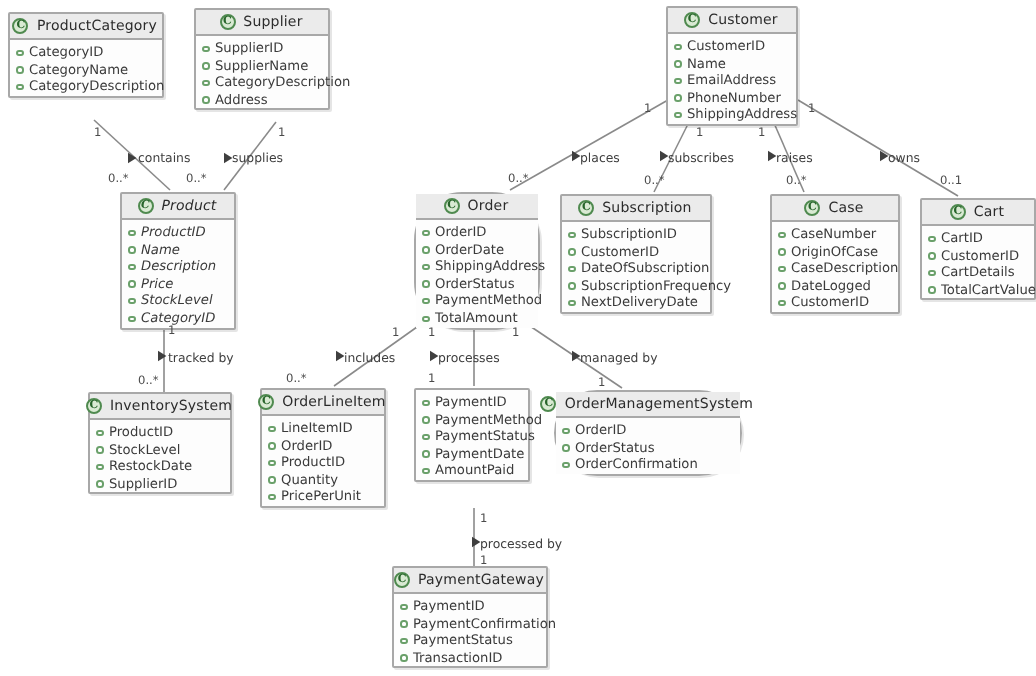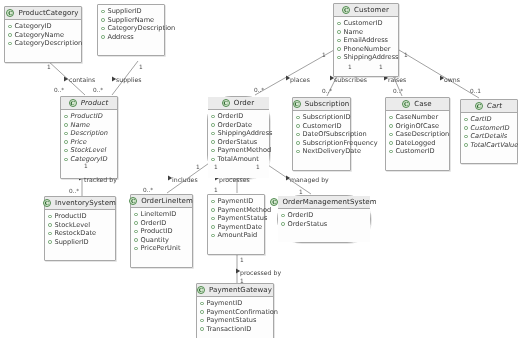--- a/index.html
+++ b/index.html
@@ -55,21 +55,21 @@
     border: 1px solid #4f8a4f;
     color: #27642a;
     font-size: 5.5px;
     line-height: 6px;
     text-align: center;
     font-weight: bold;
     box-sizing: border-box;
     font-family: "DejaVu Serif", serif;
   }
   .cls-body {
-    padding: 2px 2px 14px 3px;
+    padding: 2px 2px 0 3px;
     background: #fdfdfd;
     text-align: center;
   }
   .attr {
     display: flex;
     align-items: center;
     gap: 3px;
     font-size: 6.6px;
     color: #3a3a3a;
     line-height: 8.6px;
@@ -161,20 +161,24 @@
             <span class="bullet"></span>
             <span>CategoryName</span>
           </div>
           <div class="attr">
             <span class="bullet"></span>
             <span>CategoryDescription</span>
           </div>
         </div>
       </div>
       <div class="cls" style="left: 97px; top: 4px; width: 68px;">
+        <div class="cls-head">
+          <span class="cicon">C</span>
+          <span class="cls-name">Supplier</span>
+        </div>
         <div class="cls-body">
           <div class="attr">
             <span class="bullet"></span>
             <span>SupplierID</span>
           </div>
           <div class="attr">
             <span class="bullet"></span>
             <span>SupplierName</span>
           </div>
           <div class="attr">
@@ -272,21 +276,21 @@
           <div class="attr">
             <span class="bullet"></span>
             <span>PaymentMethod</span>
           </div>
           <div class="attr">
             <span class="bullet"></span>
             <span>TotalAmount</span>
           </div>
         </div>
       </div>
-      <div class="cls" style="left: 292px; top: 97px; width: 59px;">
+      <div class="cls" style="left: 280px; top: 97px; width: 76px;">
         <div class="cls-head">
           <span class="cicon">C</span>
           <span class="cls-name">Subscription</span>
         </div>
         <div class="cls-body">
           <div class="attr">
             <span class="bullet"></span>
             <span>SubscriptionID</span>
           </div>
           <div class="attr">
@@ -328,21 +332,21 @@
           <div class="attr">
             <span class="bullet"></span>
             <span>DateLogged</span>
           </div>
           <div class="attr">
             <span class="bullet"></span>
             <span>CustomerID</span>
           </div>
         </div>
       </div>
-      <div class="cls" style="left: 460px; top: 99px; width: 58px; font-style: italic;">
+      <div class="cls" style="left: 460px; top: 99px; width: 58px;">
         <div class="cls-head">
           <span class="cicon">C</span>
           <span class="cls-name">Cart</span>
         </div>
         <div class="cls-body">
           <div class="attr">
             <span class="bullet"></span>
             <span>CartID</span>
           </div>
           <div class="attr">
@@ -441,20 +445,24 @@
           <span class="cls-name">OrderManagementSystem</span>
         </div>
         <div class="cls-body">
           <div class="attr">
             <span class="bullet"></span>
             <span>OrderID</span>
           </div>
           <div class="attr">
             <span class="bullet"></span>
             <span>OrderStatus</span>
+          </div>
+          <div class="attr">
+            <span class="bullet"></span>
+            <span>OrderConfirmation</span>
           </div>
         </div>
       </div>
       <div class="cls" style="left: 196px; top: 283px; width: 78px;">
         <div class="cls-head">
           <span class="cicon">C</span>
           <span class="cls-name">PaymentGateway</span>
         </div>
         <div class="cls-body">
           <div class="attr">

